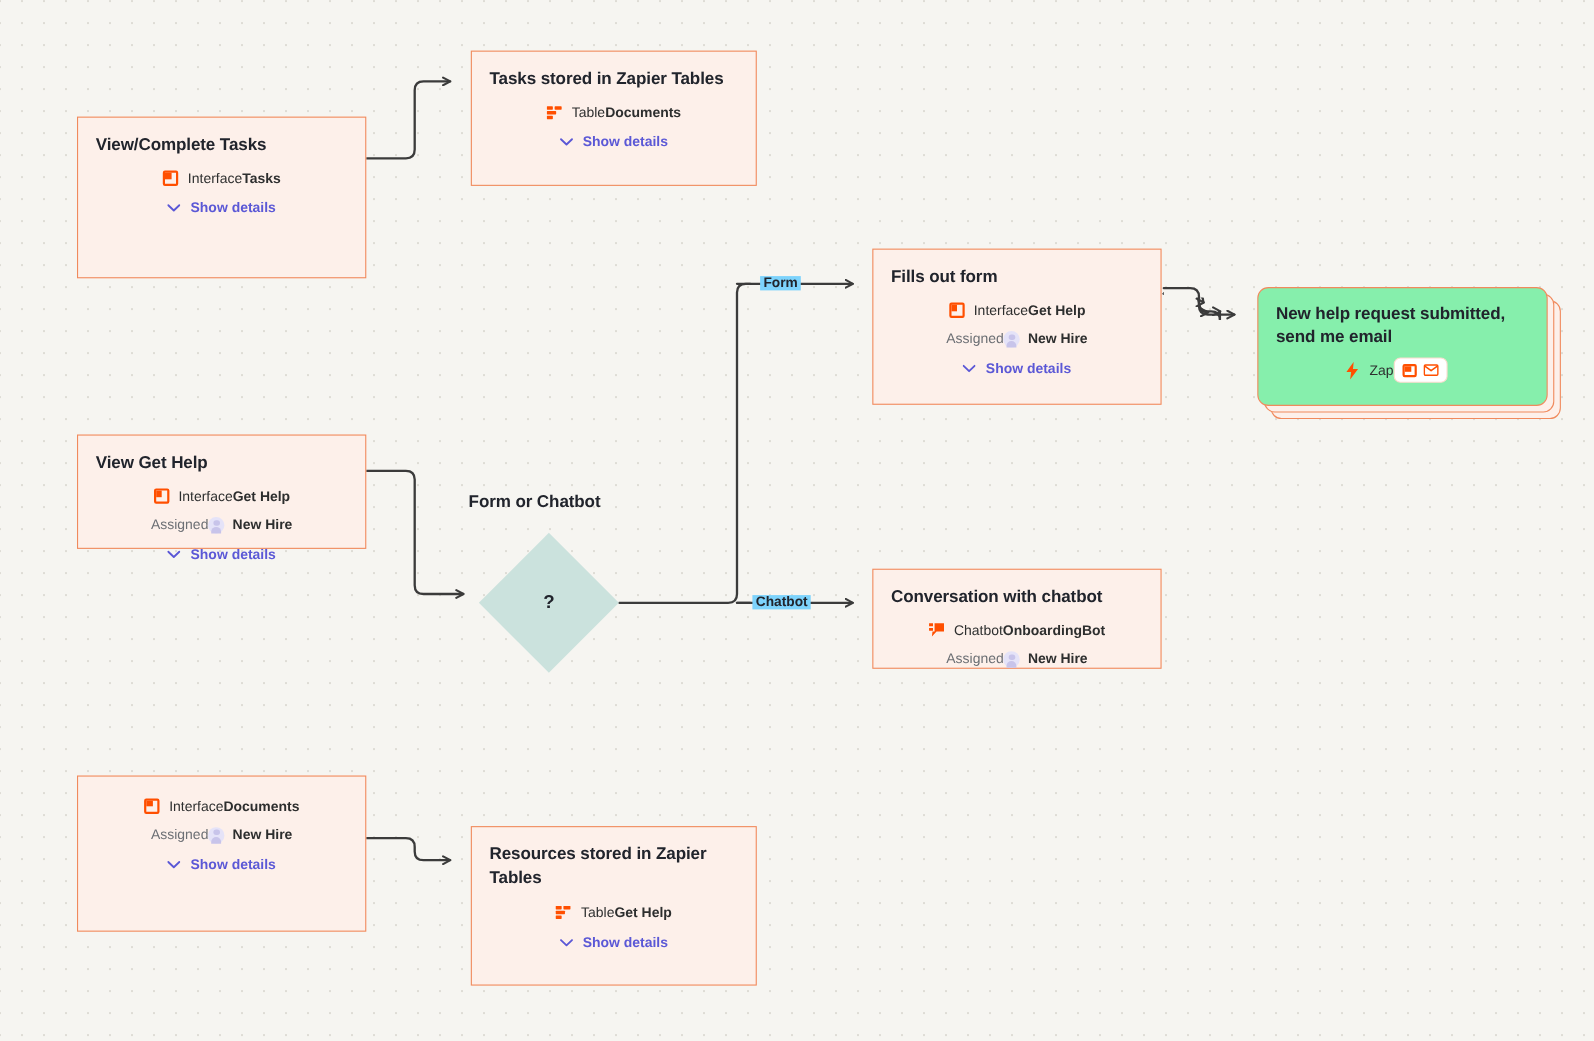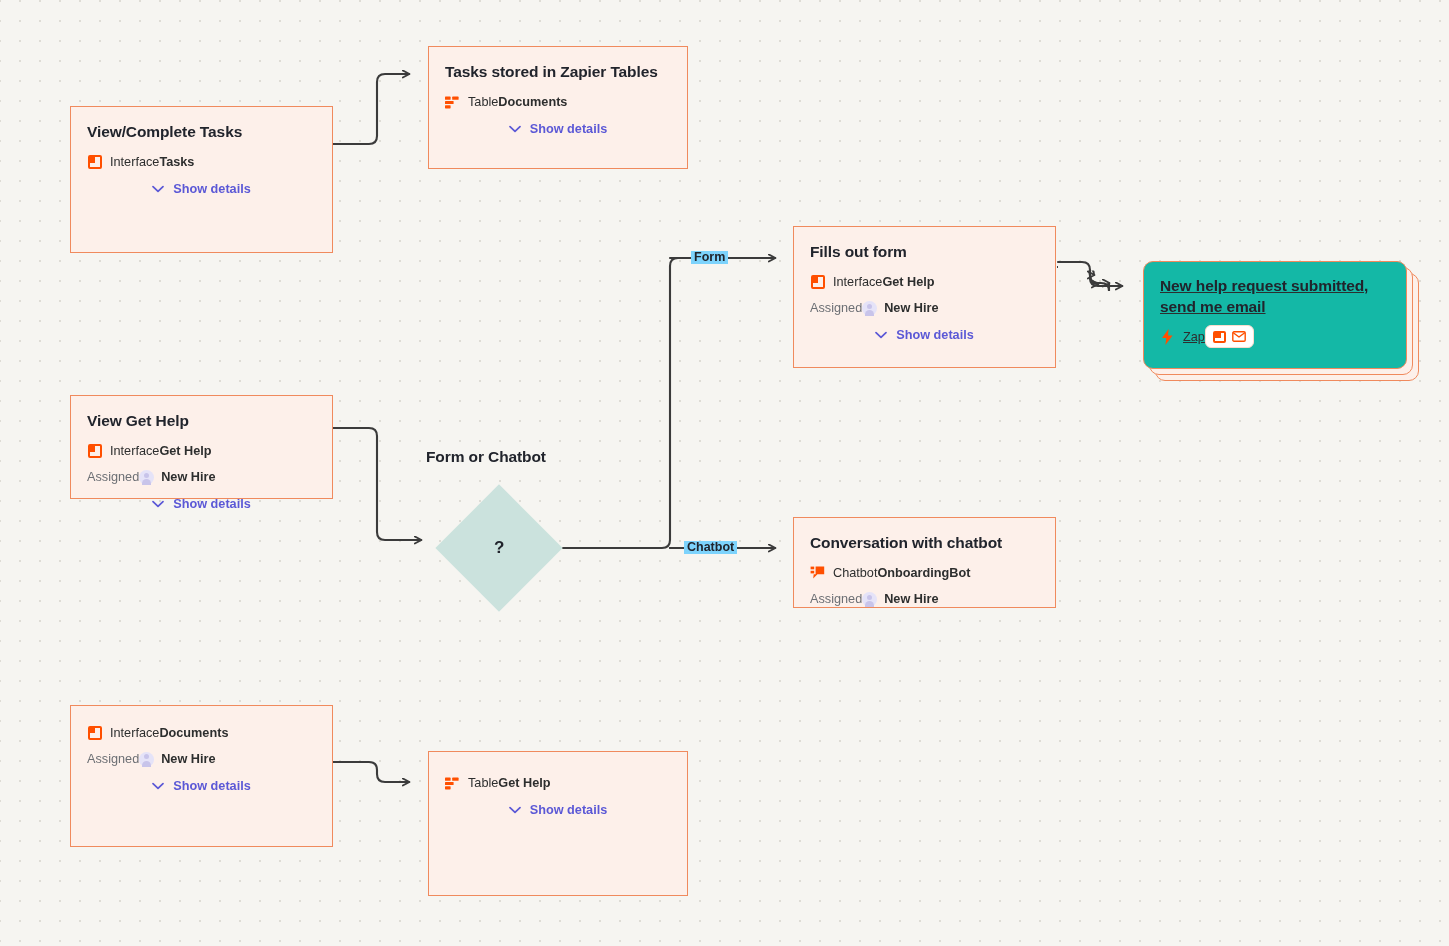--- a/index.html
+++ b/index.html
@@ -46,21 +46,21 @@
     font-size: 15.5px;
     font-weight: bold;
     line-height: 1.45;
     color: #21242c;
     letter-spacing: -0.1px;
     margin-bottom: 6px;
   }
   .row {
     display: flex;
     align-items: center;
-    justify-content: flex-start;
+    justify-content: center;
     min-height: 26px;
     font-size: 12.7px;
   }
   .row-left {
     display: flex;
     align-items: center;
     gap: 8px;
     color: #2d2e2e;
   }
   .row-left.muted { color: #6c6f74; }
@@ -157,25 +157,24 @@
     position: absolute;
     box-sizing: border-box;
     background: #fdf0ea;
     border: 1.6px solid #f08a5d;
     border-radius: 10px;
   }
   .stack-front {
     position: absolute;
     left: 0; top: 0;
     box-sizing: border-box;
-    background: #14b8a6;
+    background: #86efac;
     border: 1.6px solid #f08a5d;
     border-radius: 10px;
     padding: 14px 28px 12px 16px;
-    text-decoration: underline;
   }
 
   
   .decision-label {
     position: absolute;
     font-size: 15.5px;
     font-weight: bold;
     color: #21242c;
     letter-spacing: -0.1px;
   }
@@ -419,20 +418,21 @@
     </div>
     <div class="show-details">
       <svg class="chev" width="12" height="8" viewBox="0 0 12 8">
         <path d="M1 1.6 L6 6.4 L11 1.6" fill="none" stroke="#5b58d6" stroke-width="1.7" stroke-linecap="round" stroke-linejoin="round"></path>
       </svg>
       <span>Show details</span>
     </div>
   </div>
 
   <div class="card" style="left:428px; top:751px; width:260px; height:145px;">
+    <div class="card-title" style="max-width:215px;">Resources stored in Zapier Tables</div>
     <div class="row" style="margin-top:4px;">
       <span class="row-left">
         <span class="ico">
           <svg width="15" height="13" viewBox="0 0 15 13">
             <rect x="0" y="0.6" width="5.6" height="3.2" rx="0.6" fill="#ff4f00"></rect>
             <rect x="7.2" y="0.6" width="6.4" height="3.2" rx="0.6" fill="#ff4f00"></rect>
             <rect x="0" y="4.9" width="8.6" height="3.2" rx="0.6" fill="#ff4f00"></rect>
             <rect x="0" y="9.2" width="5.6" height="3.2" rx="0.6" fill="#ff4f00"></rect>
           </svg>
         </span>

